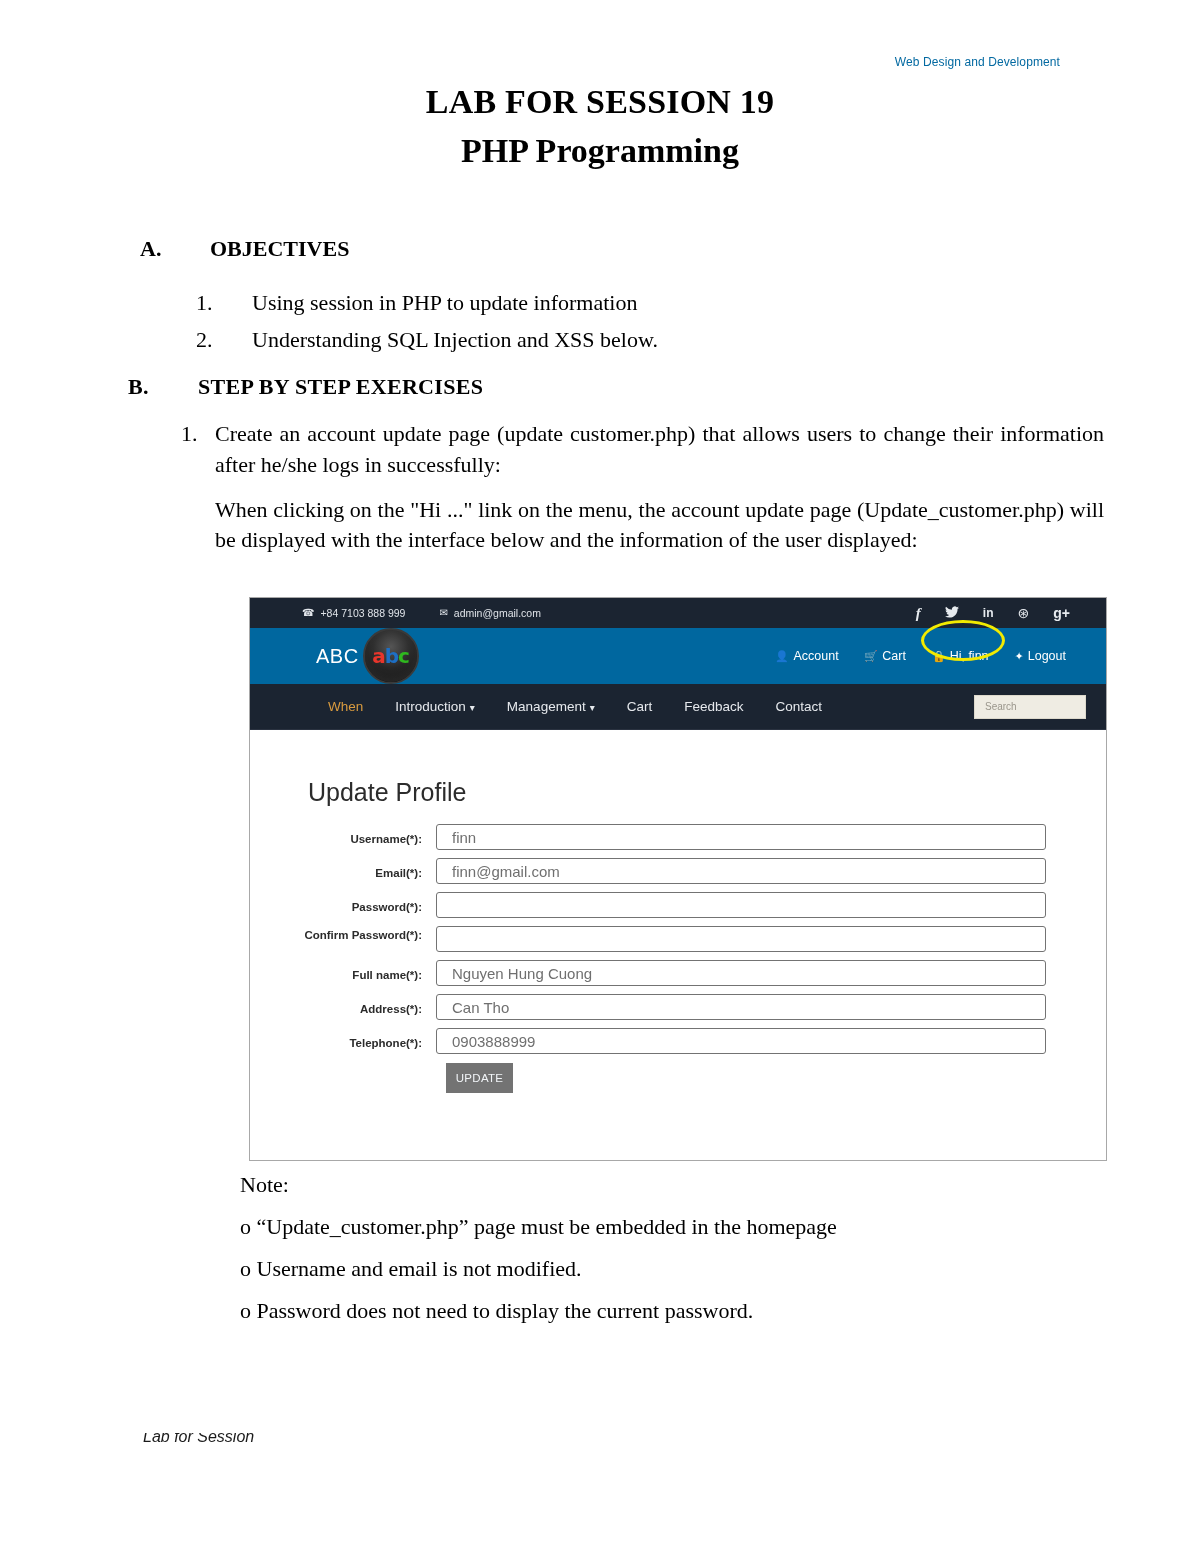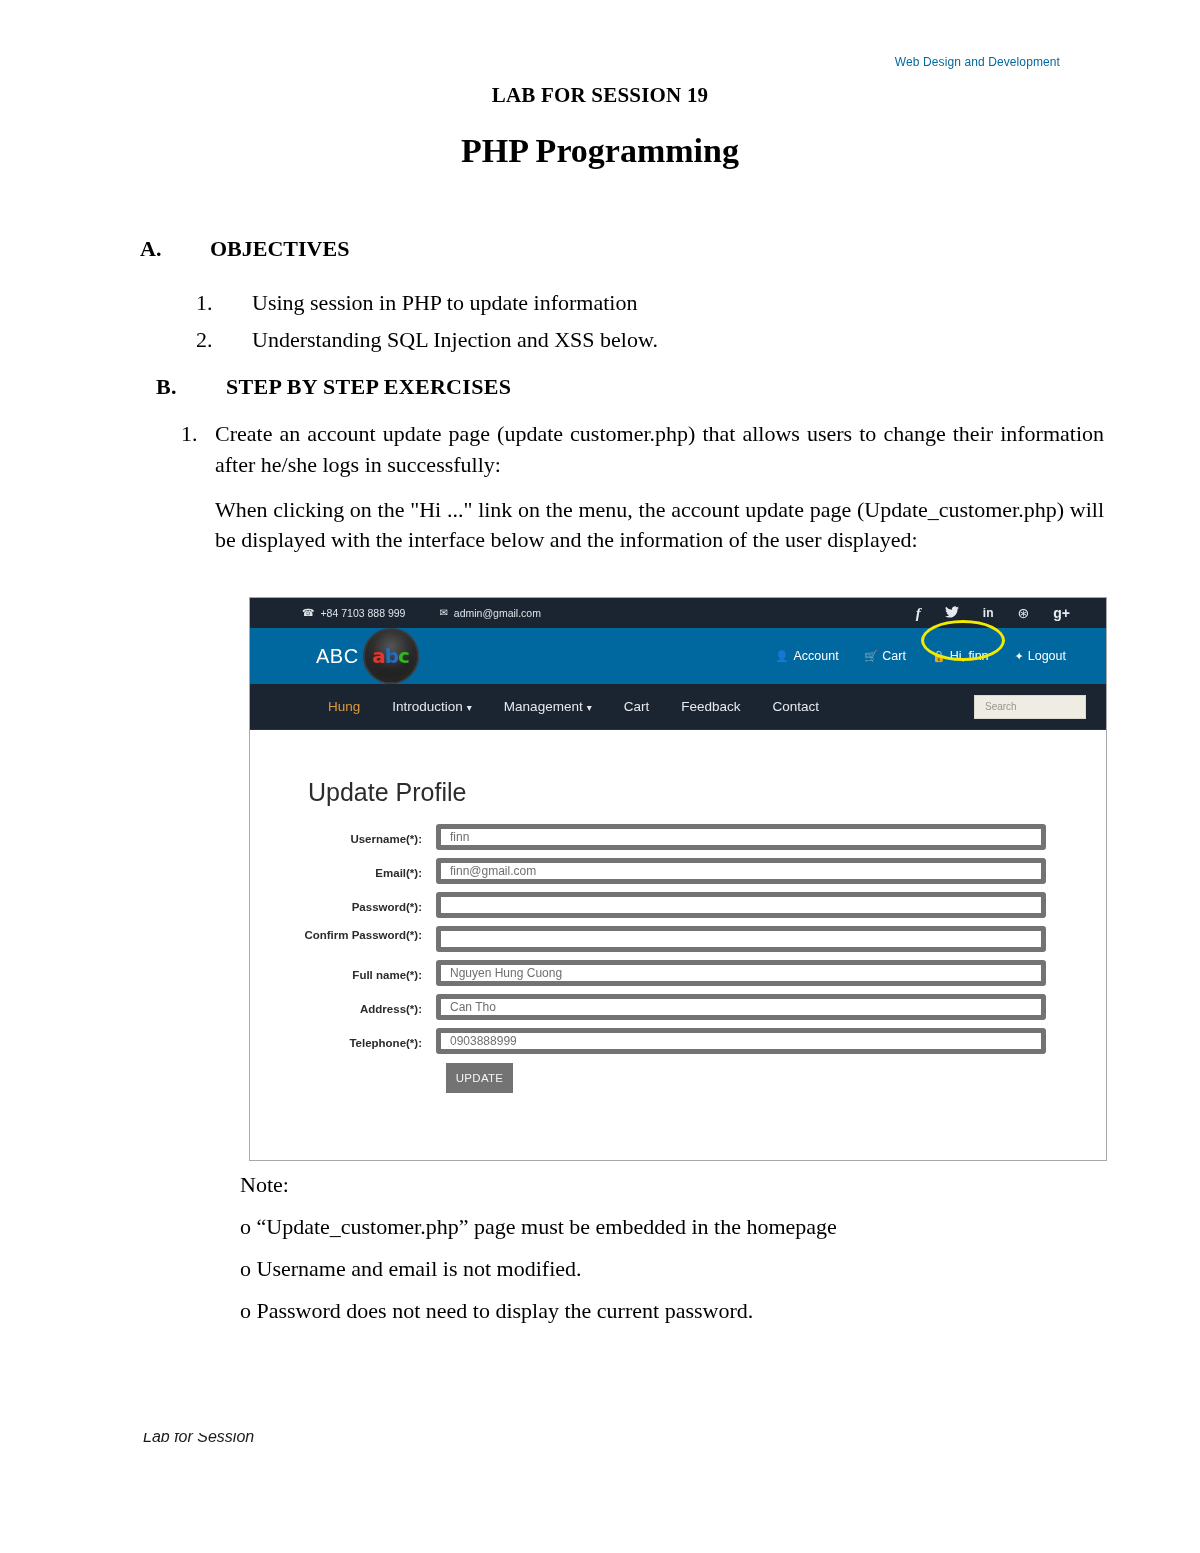--- a/index.html
+++ b/index.html
@@ -34,21 +34,21 @@
   }
 
   .title-1 {
     position: absolute;
     top: 83px;
     left: 0;
     right: 0;
     text-align: center;
     font-family: "Liberation Serif", serif;
     font-weight: bold;
-    font-size: 21px;
+    font-size: 34px;
     letter-spacing: .2px;
   }
   .title-2 {
     position: absolute;
     top: 132px;
     left: 0;
     right: 0;
     text-align: center;
     font-family: "Liberation Serif", serif;
     font-weight: bold;
@@ -71,21 +71,21 @@
     left: 196px;
     width: 900px;
     font-size: 22px;
   }
   .obj-item { margin-bottom: 11px; }
   .obj-item .num { display:inline-block; width: 56px; }
 
   .sec-b {
     position: absolute;
     top: 374px;
-    left: 156px;
+    left: 128px;
     width: 960px;
     font-weight: bold;
     font-size: 22px;
     letter-spacing: .3px;
   }
   .sec-b .letter { display:inline-block; width: 70px; }
 
   .ex-1 {
     position: absolute;
     top: 419px;
@@ -247,28 +247,28 @@
     font-size: 11.5px;
     font-weight: bold;
     color: #2b2b2b;
     padding-top: 8px;
     line-height: 1.3;
     margin-left: 10px;
   }
   .finput {
     width: 610px;
     height: 26px;
-    border: 5px solid #737373;
+    border: 1px solid #737373;
     border-radius: 3px;
     background: #fff;
     display: flex;
     align-items: center;
-    padding: 0 9px;
-    box-sizing: border-box;
-    font-size: 12px;
+    padding: 0 15px;
+    box-sizing: border-box;
+    font-size: 15px;
     color: #6f6f6f;
   }
   .frow.two-line .flabel { padding-top: 2px; }
 
   .update-btn {
     margin-left: 196px;
     margin-top: 9px;
     width: 67px;
     height: 30px;
     background: #737373;
@@ -400,21 +400,21 @@
           <span>Hi, finn</span>
         </span>
         <span class="link">
           <span class="glyph">✦</span>
           <span>Logout</span>
         </span>
       </div>
     </div>
 
     <div class="navbar">
-      <span class="item active"><span>Hung</span></span>
+      <span class="item active"><span>When</span></span>
       <span class="item"><span>Introduction</span><span class="caret">▾</span></span>
       <span class="item"><span>Management</span><span class="caret">▾</span></span>
       <span class="item"><span>Cart</span></span>
       <span class="item"><span>Feedback</span></span>
       <span class="item"><span>Contact</span></span>
       <span class="search">
           <span>Search</span>
         </span>
     </div>
 

